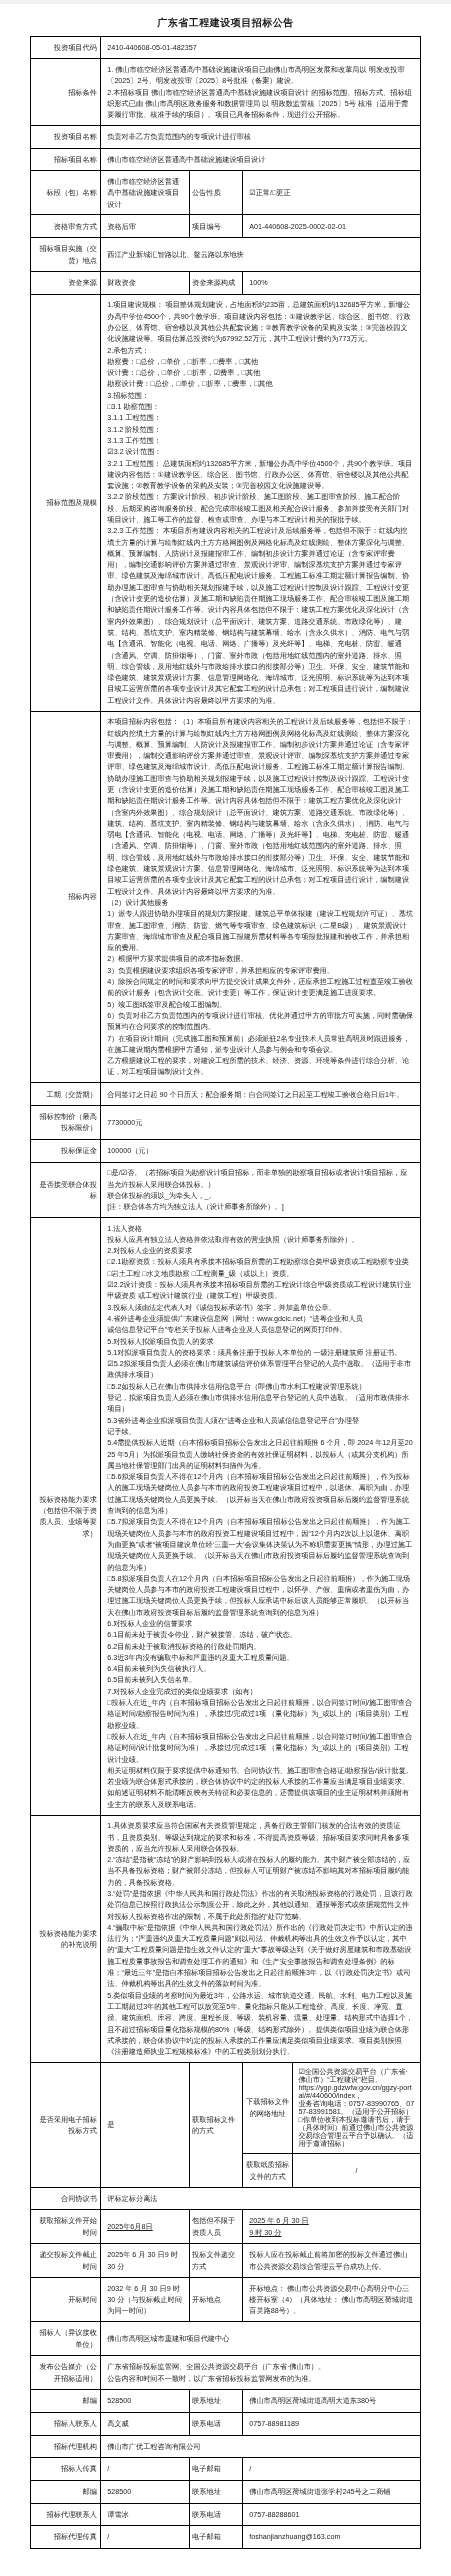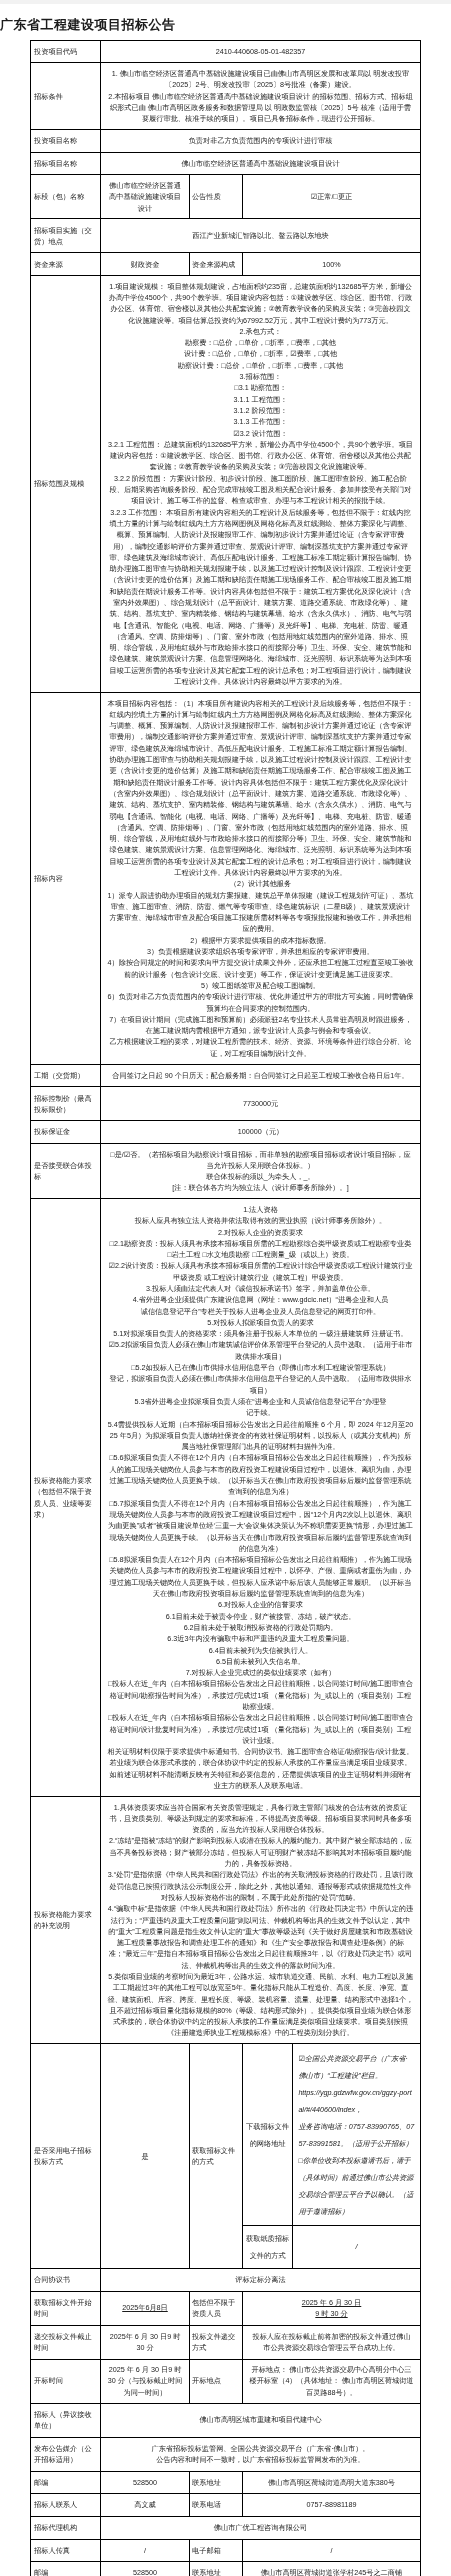--- a/index.html
+++ b/index.html
@@ -6,77 +6,76 @@
   body{
     width:451px;
     min-height:2865px;
     background:#ffffff;
     font-family:"Liberation Sans","DejaVu Sans",sans-serif;
     color:#1c1c1c;
     position:relative;
   }
   .edge-strip{width:100%;height:4.1px;background:#f2f2f2;}
   h1.doc-title{
-    text-align:left;
-    font-size:13px;
+    text-align:center;
+    font-size:10px;
     font-weight:bold;
     margin:12.4px 0 5.2px 0;
     letter-spacing:0.5px;
   }
   table.doc{
     width:391px;
     margin:0 auto 15.5px auto;
     border-collapse:collapse;
     border:1px solid #000;
     table-layout:fixed;
   }
   table.doc th, table.doc td{
     border:0.5px solid #000;
     font-size:7.2px;
     line-height:11.3px;
     vertical-align:middle;
     word-break:break-all;
   }
   th.lab{
     font-weight:normal;
-    text-align:left;
+    text-align:right;
     padding:5.2px 3.1px;
   }
   td.val{
     padding:4.6px 6.2px;
-    text-align:center;
+    text-align:left;
     white-space:pre-wrap;
   }
   td.lab2{
     padding:5.2px 2.1px;
     white-space:pre-wrap;
   }
   .c{text-align:center;}
   .u{text-decoration:underline;}
   td.nested{padding:0;vertical-align:top;}
   .subrow{display:flex;align-items:stretch;}
   .subrow + .subrow{border-top:0.5px solid #000;}
   .sublab{
     width:44px;
     flex:0 0 44px;
     border-right:0.5px solid #000;
     display:flex;align-items:center;justify-content:center;
     text-align:center;
     padding:4.1px 2.6px;
-    font-size:7.2px;line-height:17px;
+    font-size:7.2px;line-height:12px;
     white-space:pre-wrap;
   }
   .subval{
     flex:1;
     padding:5.2px 5.2px;
-    font-size:7.2px;line-height:17px;
+    font-size:7.2px;line-height:8px;
     white-space:pre-wrap;
     display:flex;align-items:center;
     word-break:break-all;
-    font-style:italic;
   }
   .subval.c{justify-content:center;}
 </style>
 </head>
 <body>
 
 <div class="edge-strip"></div>
 
 <h1 class="doc-title">广东省工程建设项目招标公告</h1>
 
@@ -103,20 +102,26 @@
     </tr>
     <tr>
       <th class="lab">招标项目名称</th>
       <td class="val" colspan="3">佛山市临空经济区普通高中基础设施建设项目设计</td>
     </tr>
     <tr>
       <th class="lab">标段（包）名称</th>
       <td class="val">佛山市临空经济区普通高中基础设施建设项目设计</td>
       <td class="lab2">公告性质</td>
       <td class="val c">☑正常/□更正</td>
+    </tr>
+    <tr>
+      <th class="lab">资格审查方式</th>
+      <td class="val c">资格后审</td>
+      <td class="lab2">项目编号</td>
+      <td class="val c">A01-440608-2025-0002-02-01</td>
     </tr>
     <tr>
       <th class="lab">招标项目实施（交货）地点</th>
       <td class="val" colspan="3">西江产业新城汇智路以北、鳌云路以东地块</td>
     </tr>
     <tr>
       <th class="lab">资金来源</th>
       <td class="val">财政资金</td>
       <td class="lab2">资金来源构成</td>
       <td class="val">100%</td>
@@ -239,21 +244,21 @@
 9 时 30 分</td>
     </tr>
     <tr>
       <th class="lab">递交投标文件截止时间</th>
       <td class="val c">2025年 6 月 30 日9 时 30 分</td>
       <td class="lab2">投标文件递交方式</td>
       <td class="val">投标人应在投标截止前将加密的投标文件通过佛山市公共资源交易综合管理云平台成功上传。</td>
     </tr>
     <tr>
       <th class="lab">开标时间</th>
-      <td class="val c">2025 年 6 月 30 日9 时 30 分（与投标截止时间为同一时间）</td>
+      <td class="val c">2032 年 6 月 30 日9 时 30 分（与投标截止时间为同一时间）</td>
       <td class="lab2">开标地点</td>
       <td class="val">开标地点： 佛山市公共资源交易中心高明分中心三楼开标室（4）（具体地址： 佛山市高明区荷城街道百灵路88号）。</td>
     </tr>
     <tr>
       <th class="lab">招标人（异议接收单位）</th>
       <td class="val c" colspan="3">佛山市高明区城市重建和项目代建中心</td>
     </tr>
     <tr>
       <th class="lab">发布公告媒介（公开招标适用）</th>
       <td class="val" colspan="3">广东省招标投标监管网、全国公共资源交易平台（广东省·佛山市）。

